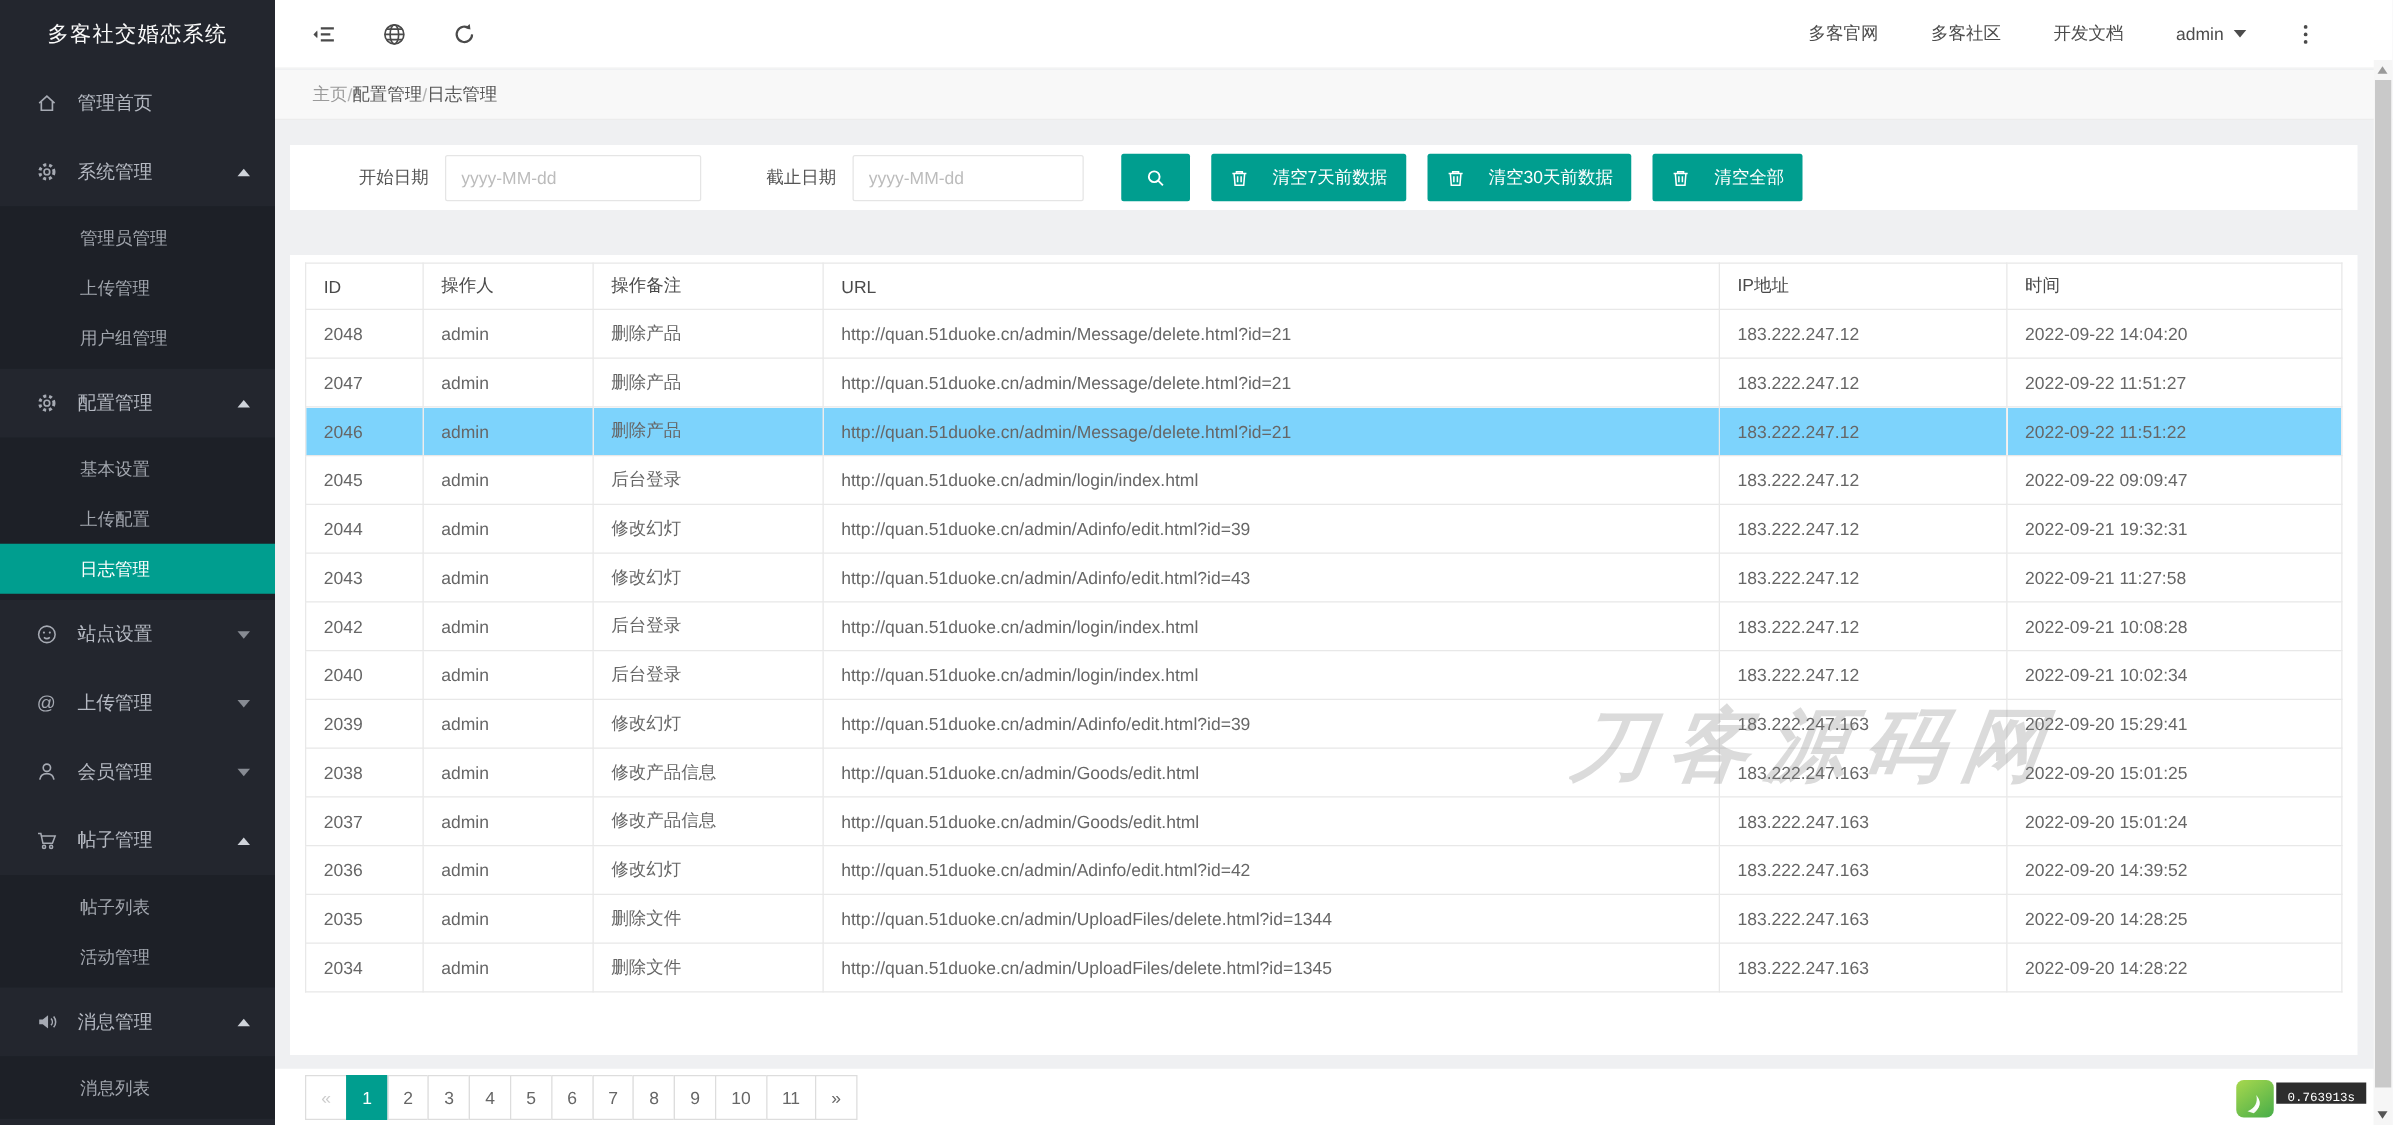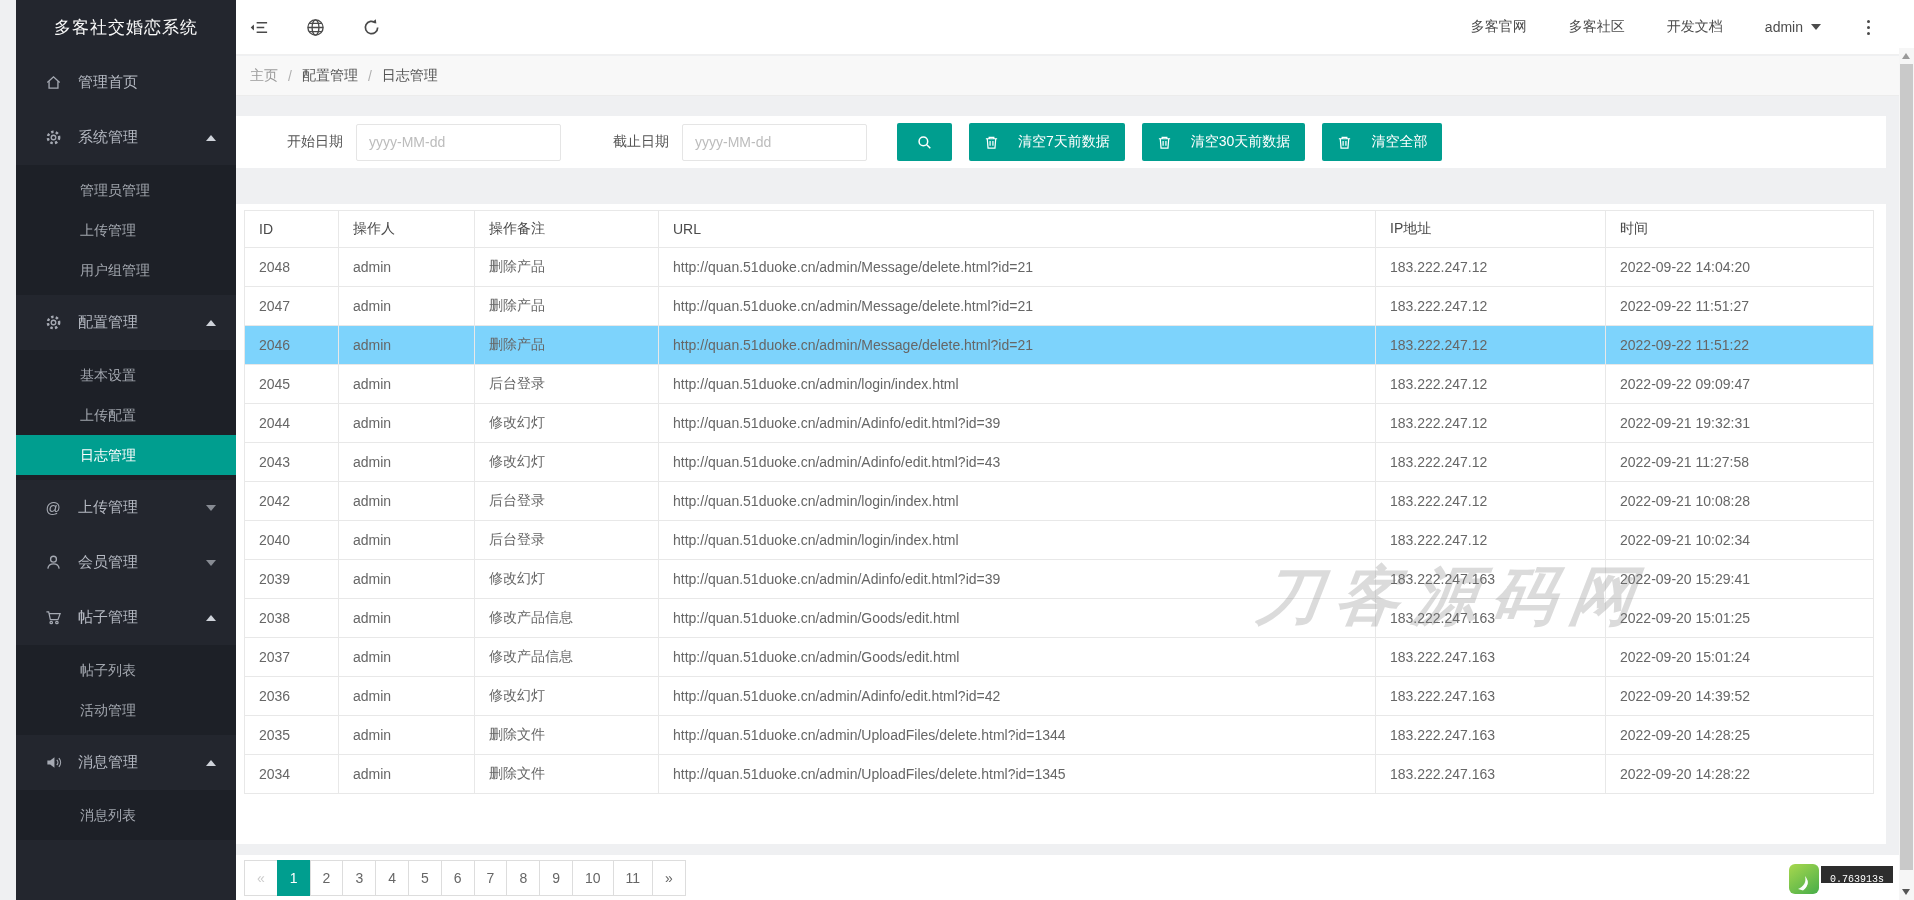--- a/index.html
+++ b/index.html
@@ -1,46 +1,46 @@
 <!DOCTYPE html>
 <html><head>
 <meta charset="utf-8">
 <style>
   * { margin:0; padding:0; box-sizing:border-box; }
   html,body { width:1914px; height:900px; overflow:hidden; }
   body { font-family:"Liberation Sans","DejaVu Sans",sans-serif; background:#eff0f2; position:relative; }
 
   
-  .sidebar { position:absolute; left:16px; top:0; width:220px; height:900px; background:#23262e; color:#b5b9c2; z-index:10; }
+  .sidebar { position:absolute; left:0; top:0; width:220px; height:900px; background:#23262e; color:#b5b9c2; z-index:10; }
   .logo { height:55px; line-height:55px; text-align:center; color:#fafafa; font-size:17px; letter-spacing:1px; }
   .menu-item { display:flex; align-items:center; height:55px; padding:0 20px 0 28px; font-size:15px; color:#b5b9c2; cursor:pointer; }
   .menu-item .mi-icon { width:18px; height:18px; margin-right:16px; color:#a6aab3; display:inline-flex; align-items:center; justify-content:center; }
   .menu-item .mi-icon svg { width:17px; height:17px; }
   .menu-item .mi-icon .at-glyph { font-size:15px; color:#a6aab3; }
   .caret { margin-left:auto; width:0; height:0; border-left:5px solid transparent; border-right:5px solid transparent; }
   .caret.up { border-bottom:6px solid #cfd3da; }
   .caret.down { border-top:6px solid #878b93; }
   .submenu { background:#1d2027; padding:5px 0; }
   .submenu-item { height:40px; line-height:40px; padding-left:64px; font-size:14px; color:#a2a6ae; cursor:pointer; }
   .submenu-item.active { background:#009e8f; color:#fff; }
 
   
   .topbar { position:absolute; left:220px; top:0; width:1694px; height:55px; background:#fff; border-bottom:1px solid #f0f0f0; display:flex; align-items:center; z-index:6; }
   .tb-icon { width:22px; height:22px; color:#4a4a4a; display:inline-flex; align-items:center; justify-content:center; cursor:pointer; }
   .tb-icon svg { width:19px; height:19px; }
   .tb-left { display:flex; align-items:center; gap:34px; margin-left:28px; }
-  .tb-right { margin-left:auto; display:flex; align-items:center; gap:42px; padding-right:40px; font-size:14px; color:#4c4c4c; }
+  .tb-right { margin-left:auto; display:flex; align-items:center; gap:42px; padding-right:64px; font-size:14px; color:#4c4c4c; }
   .tb-link { cursor:pointer; }
   .tb-user { display:flex; align-items:center; gap:8px; cursor:pointer; }
   .tb-user .caret.down { border-top:6px solid #4c4c4c; }
   .kebab { display:inline-flex; flex-direction:column; gap:3px; cursor:pointer; padding:4px; }
   .kebab i { width:3px; height:3px; border-radius:50%; background:#4a4a4a; }
 
   
-  .breadcrumb { position:absolute; left:220px; top:56px; width:1694px; height:40px; background:#f8f8f8; border-bottom:1px solid #ececec; display:flex; align-items:center; padding-left:30px; font-size:14px; color:#555; gap:10px; z-index:5; }
+  .breadcrumb { position:absolute; left:220px; top:56px; width:1694px; height:40px; background:#f8f8f8; border-bottom:1px solid #ececec; display:flex; align-items:center; padding-left:30px; font-size:14px; color:#555; gap:0; z-index:5; }
   .breadcrumb .muted { color:#9a9a9a; }
   .breadcrumb .sep { color:#b0b0b0; }
 
   
   .filter-card { position:absolute; left:232px; top:116px; width:1654px; height:52px; background:#fff; display:flex; align-items:center; padding-left:55px; z-index:4; }
   .f-label { font-size:14px; color:#555; margin-right:13px; }
   .f-input { width:205px; height:37px; border:1px solid #e5e5e5; border-radius:2px; padding:0 12px; font-size:14px; color:#555; outline:none; font-family:inherit; }
   .f-input::placeholder { color:#bcbcbc; }
   .f-input.short { width:185px; }
   .gap-lg { width:52px; }
@@ -115,20 +115,32 @@
             <circle cx="9" cy="9" r="2.4" stroke-width="1.4"></circle>
           </svg>
         </span>
         <span>配置管理</span>
         <span class="caret up"></span>
       </div>
       <div class="submenu">
         <div class="submenu-item">基本设置</div>
         <div class="submenu-item">上传配置</div>
         <div class="submenu-item active">日志管理</div>
+      </div>
+      <div class="menu-item">
+        <span class="mi-icon">
+          <svg viewBox="0 0 18 18" fill="none" stroke="currentColor" stroke-width="1.3">
+            <circle cx="9" cy="9" r="7"></circle>
+            <circle cx="6.5" cy="7.5" r="0.9" fill="currentColor" stroke="none"></circle>
+            <circle cx="11.5" cy="7.5" r="0.9" fill="currentColor" stroke="none"></circle>
+            <path d="M6.5 11.5c1.6 1.4 3.4 1.4 5 0"></path>
+          </svg>
+        </span>
+        <span>站点设置</span>
+        <span class="caret down"></span>
       </div>
       <div class="menu-item">
         <span class="mi-icon">
           <span class="at-glyph">@</span>
         </span>
         <span>上传管理</span>
         <span class="caret down"></span>
       </div>
       <div class="menu-item">
         <span class="mi-icon">

